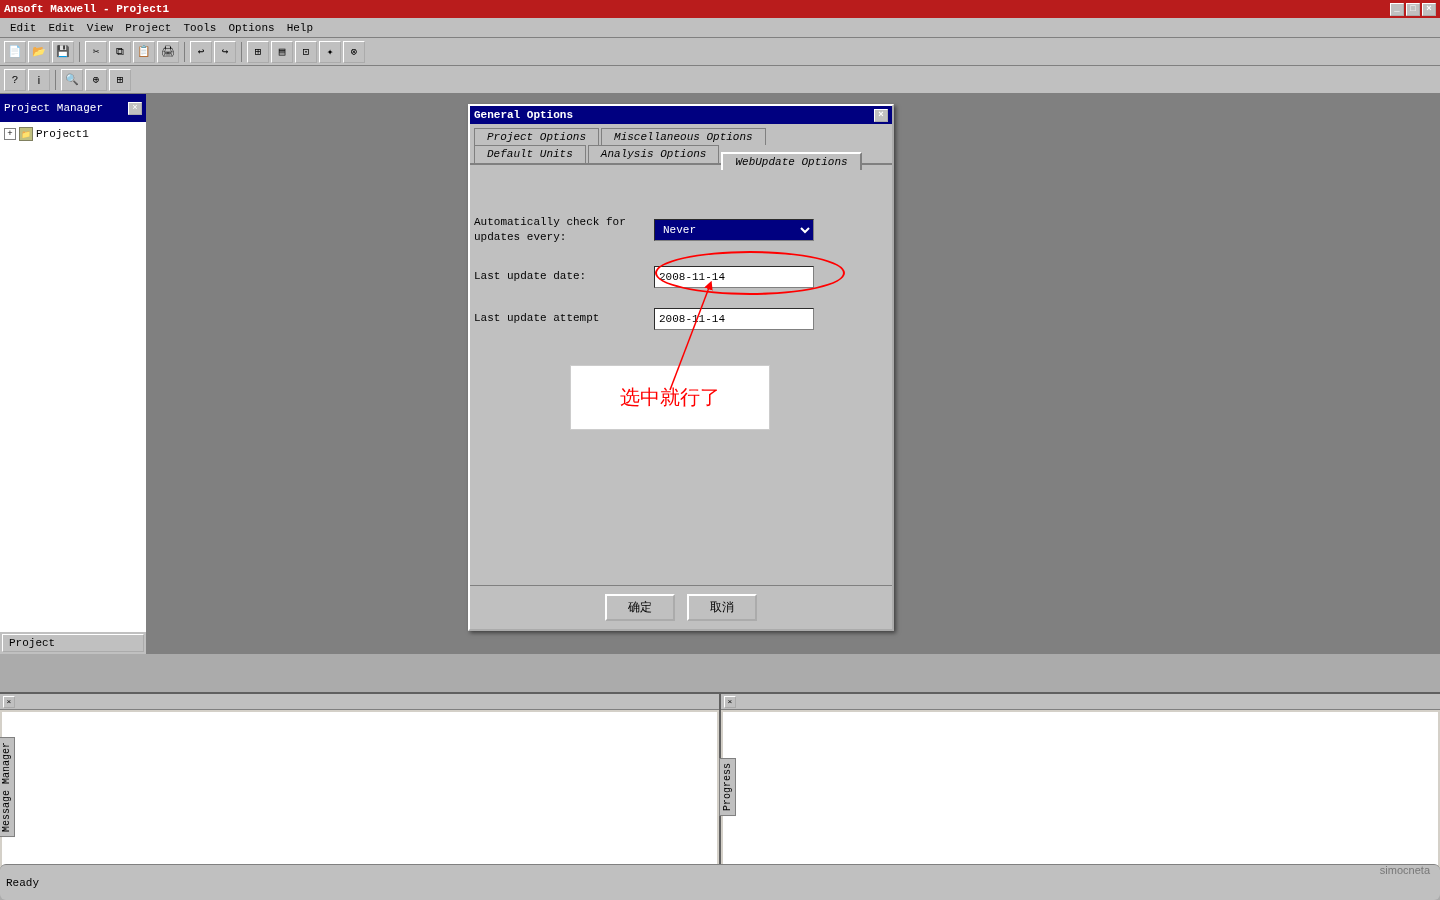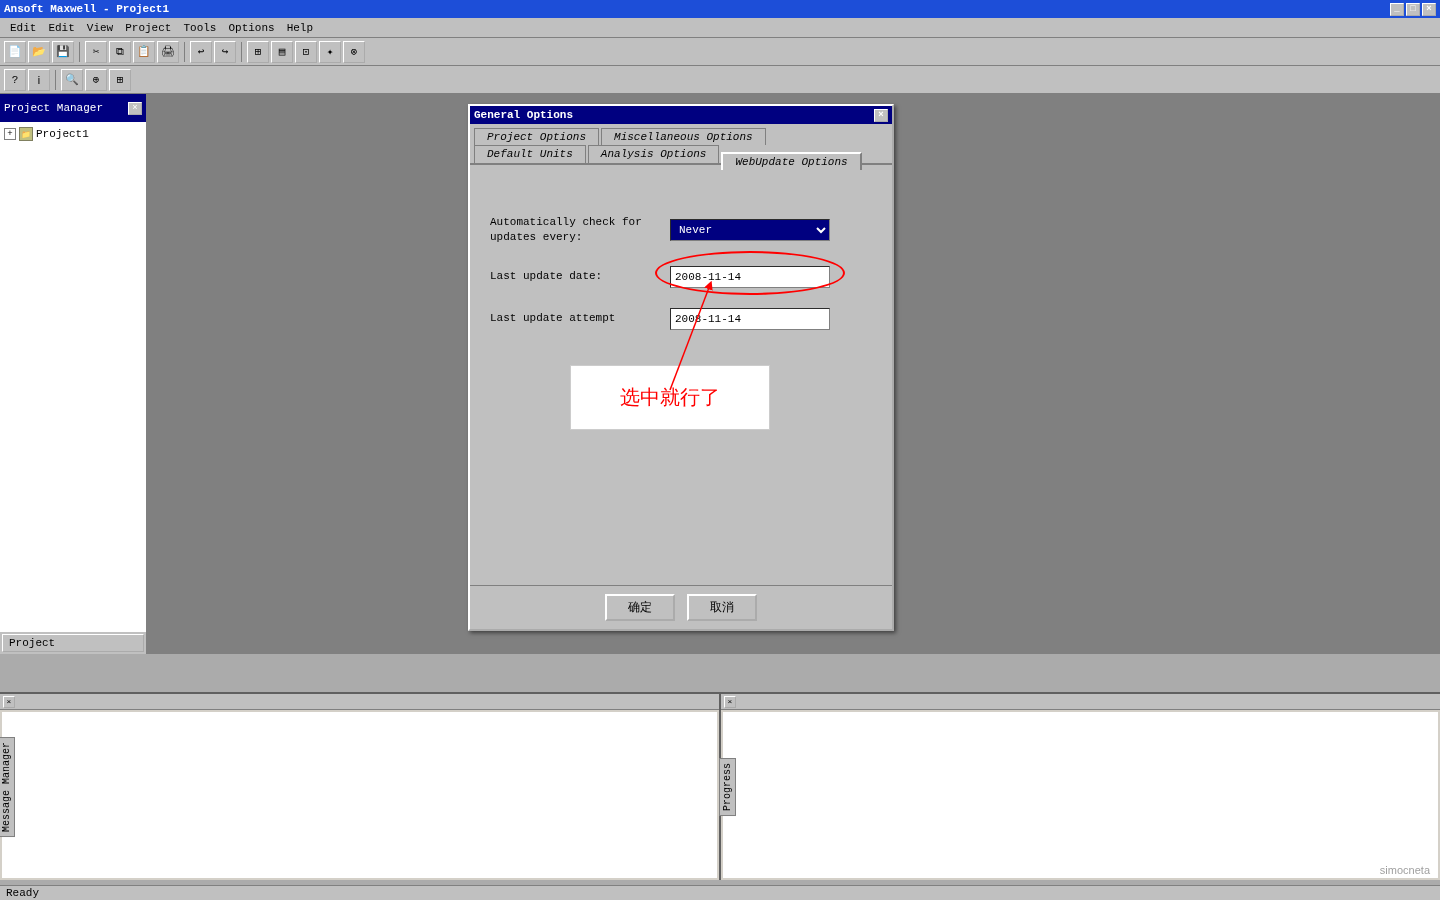--- a/index.html
+++ b/index.html
@@ -8,21 +8,21 @@
       height: 900px;
       background: #ababab;
       font-family: 'Courier New', monospace;
       font-size: 11px;
       overflow: hidden;
       position: relative;
     }
 
     
     #title-bar {
-      background: #1d4ed8;
+      background: #b91c1c;
       color: white;
       height: 18px;
       display: flex;
       align-items: center;
       justify-content: space-between;
       padding: 0 4px;
       font-size: 11px;
       font-weight: bold;
     }
     #title-bar-controls {
@@ -225,21 +225,21 @@
       border-top: 2px solid #ffffff;
       border-left: 2px solid #ffffff;
       border-right: 2px solid #808080;
       position: relative;
       top: 7px;
       z-index: 1;
     }
 
     
     #dialog-body {
-      padding: 20px 20px;
+      padding: 20px 4px;
       background: #c0c0c0;
       min-height: 420px;
     }
 
     .field-row {
       display: flex;
       align-items: center;
       margin-bottom: 20px;
       gap: 10px;
     }
@@ -359,30 +359,31 @@
       font-size: 8px;
       display: flex;
       align-items: center;
       justify-content: center;
       cursor: pointer;
     }
 
     
     #status-bar {
       background: #c0c0c0;
-      height: 15px;
+      height: 36px;
       display: flex;
       align-items: center;
       padding: 0 6px;
       font-size: 11px;
       border-top: 1px solid #808080;
       position: absolute;
       bottom: 0;
       left: 0;
       right: 0;
+      border-radius: 6px;
     }
 
     
     #watermark {
       position: absolute;
       bottom: 24px;
       right: 10px;
       font-size: 11px;
       color: rgba(0,0,0,0.4);
       font-family: Arial, sans-serif;

